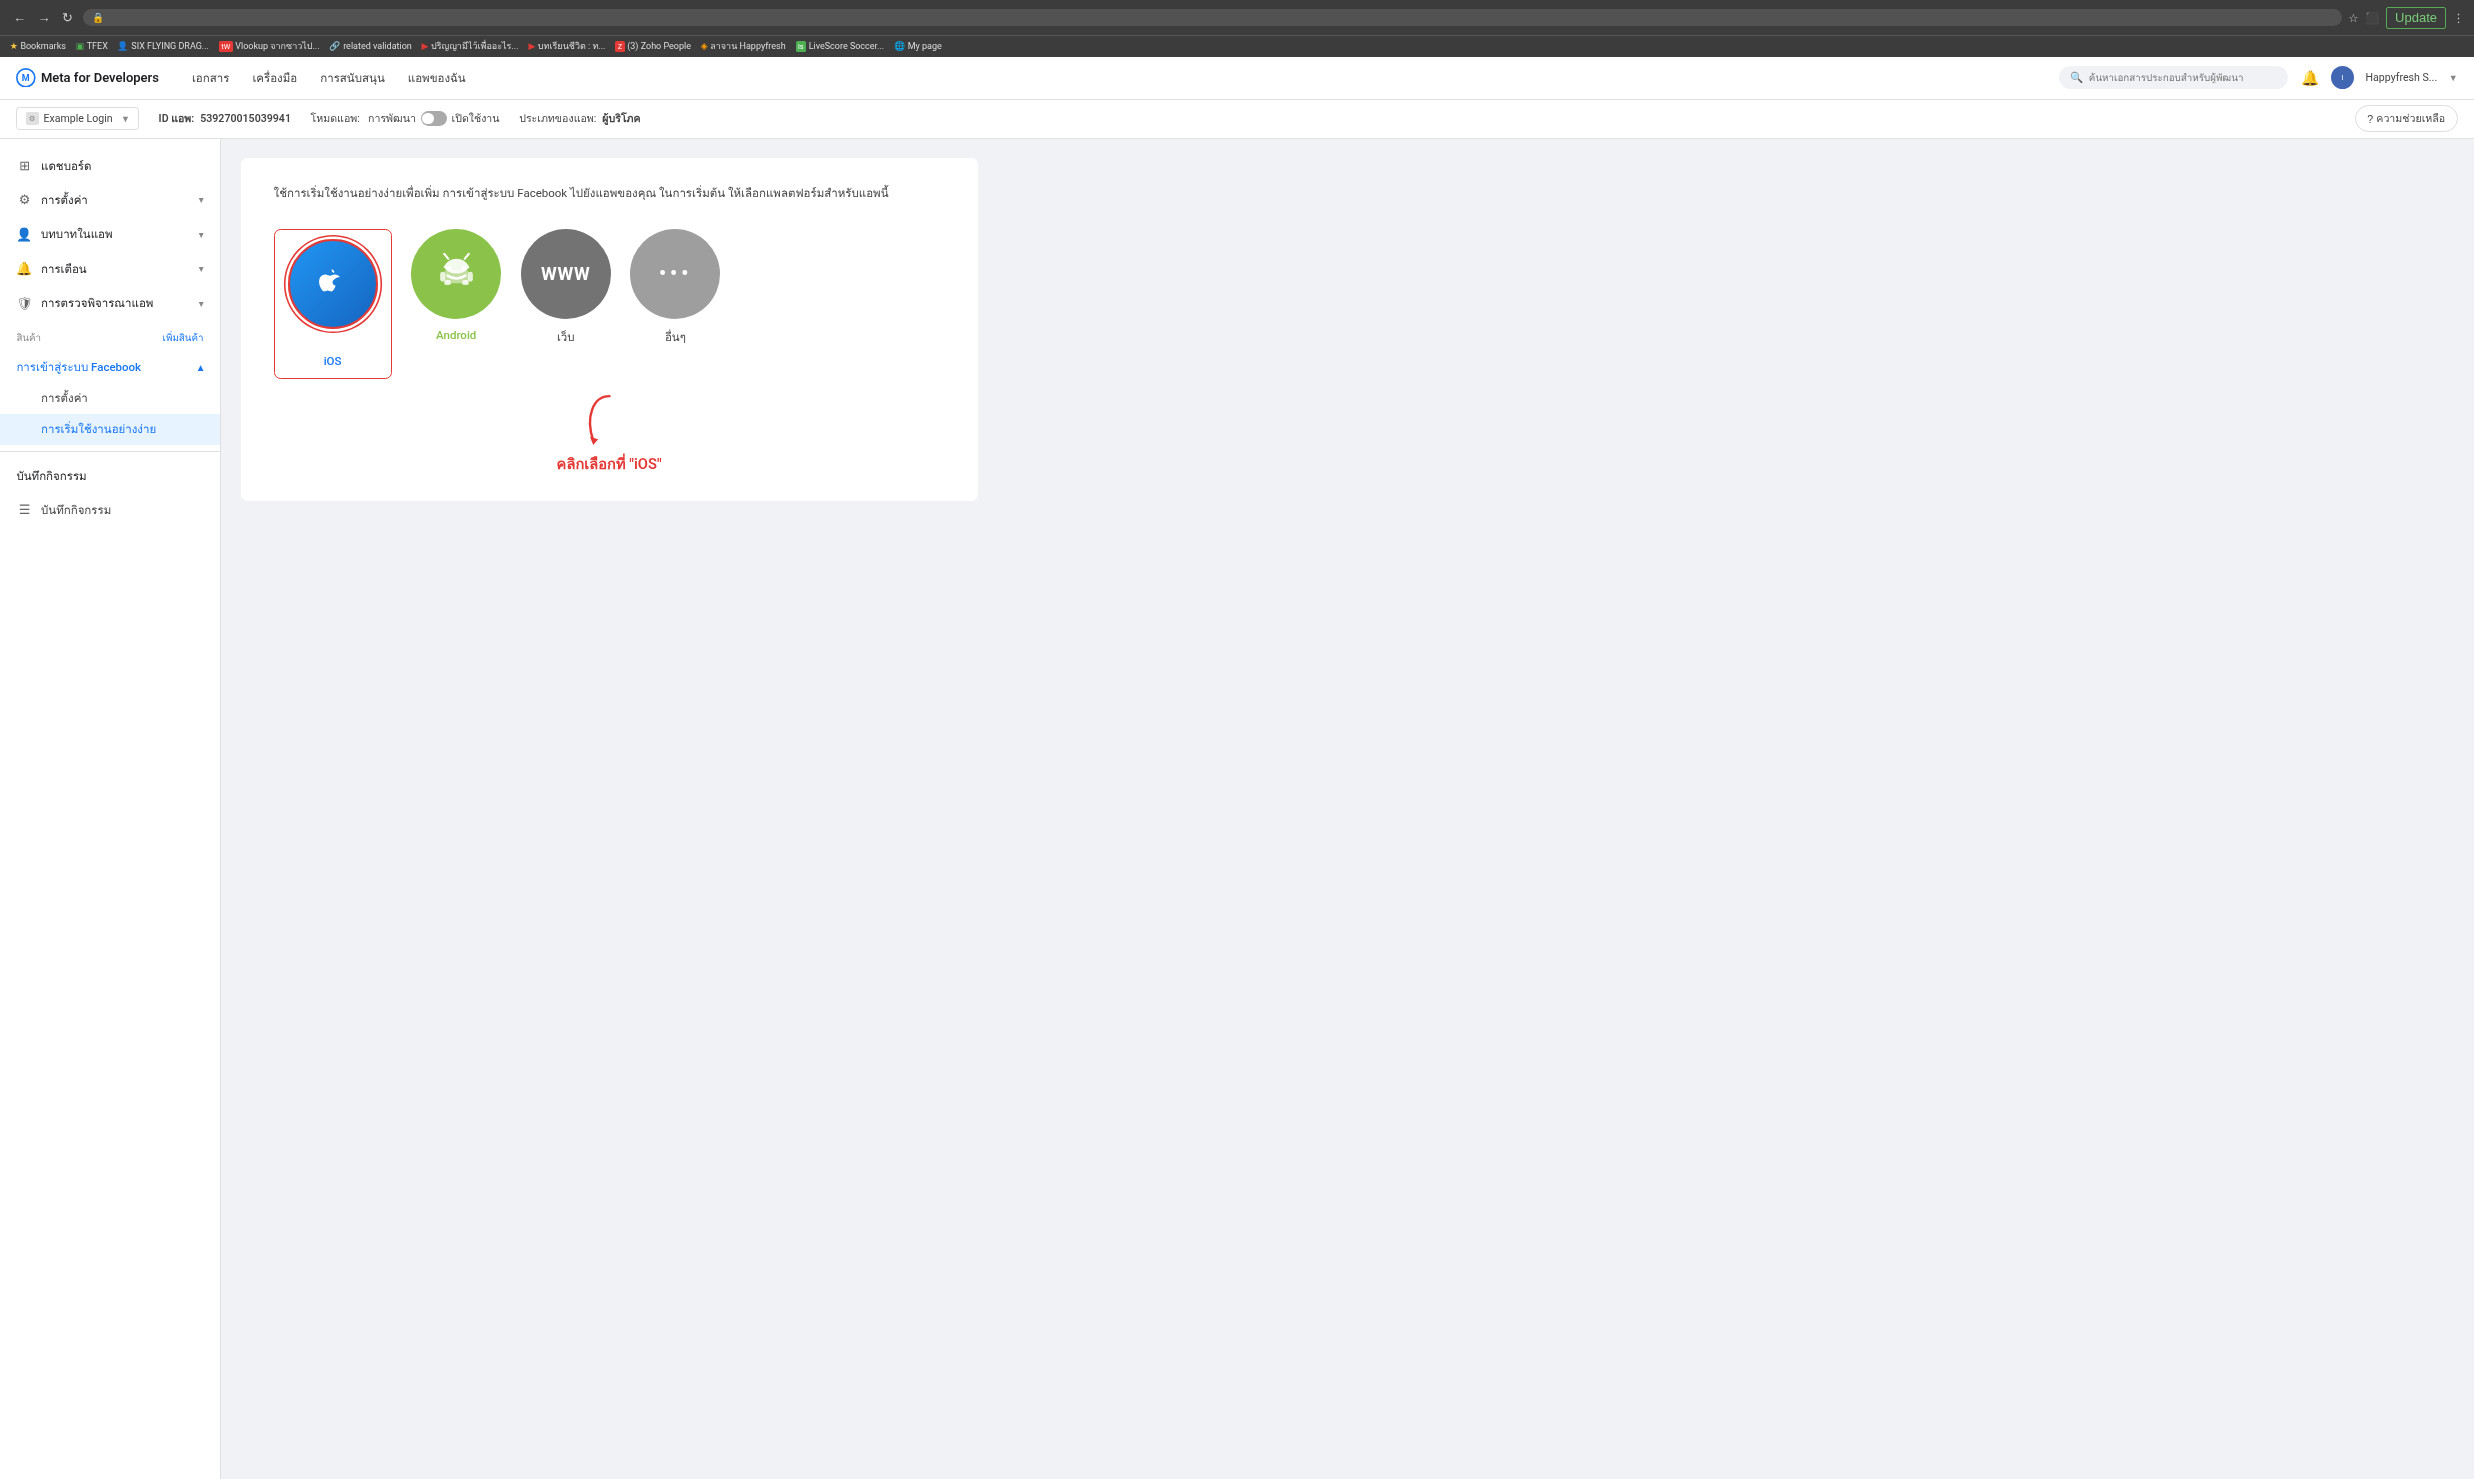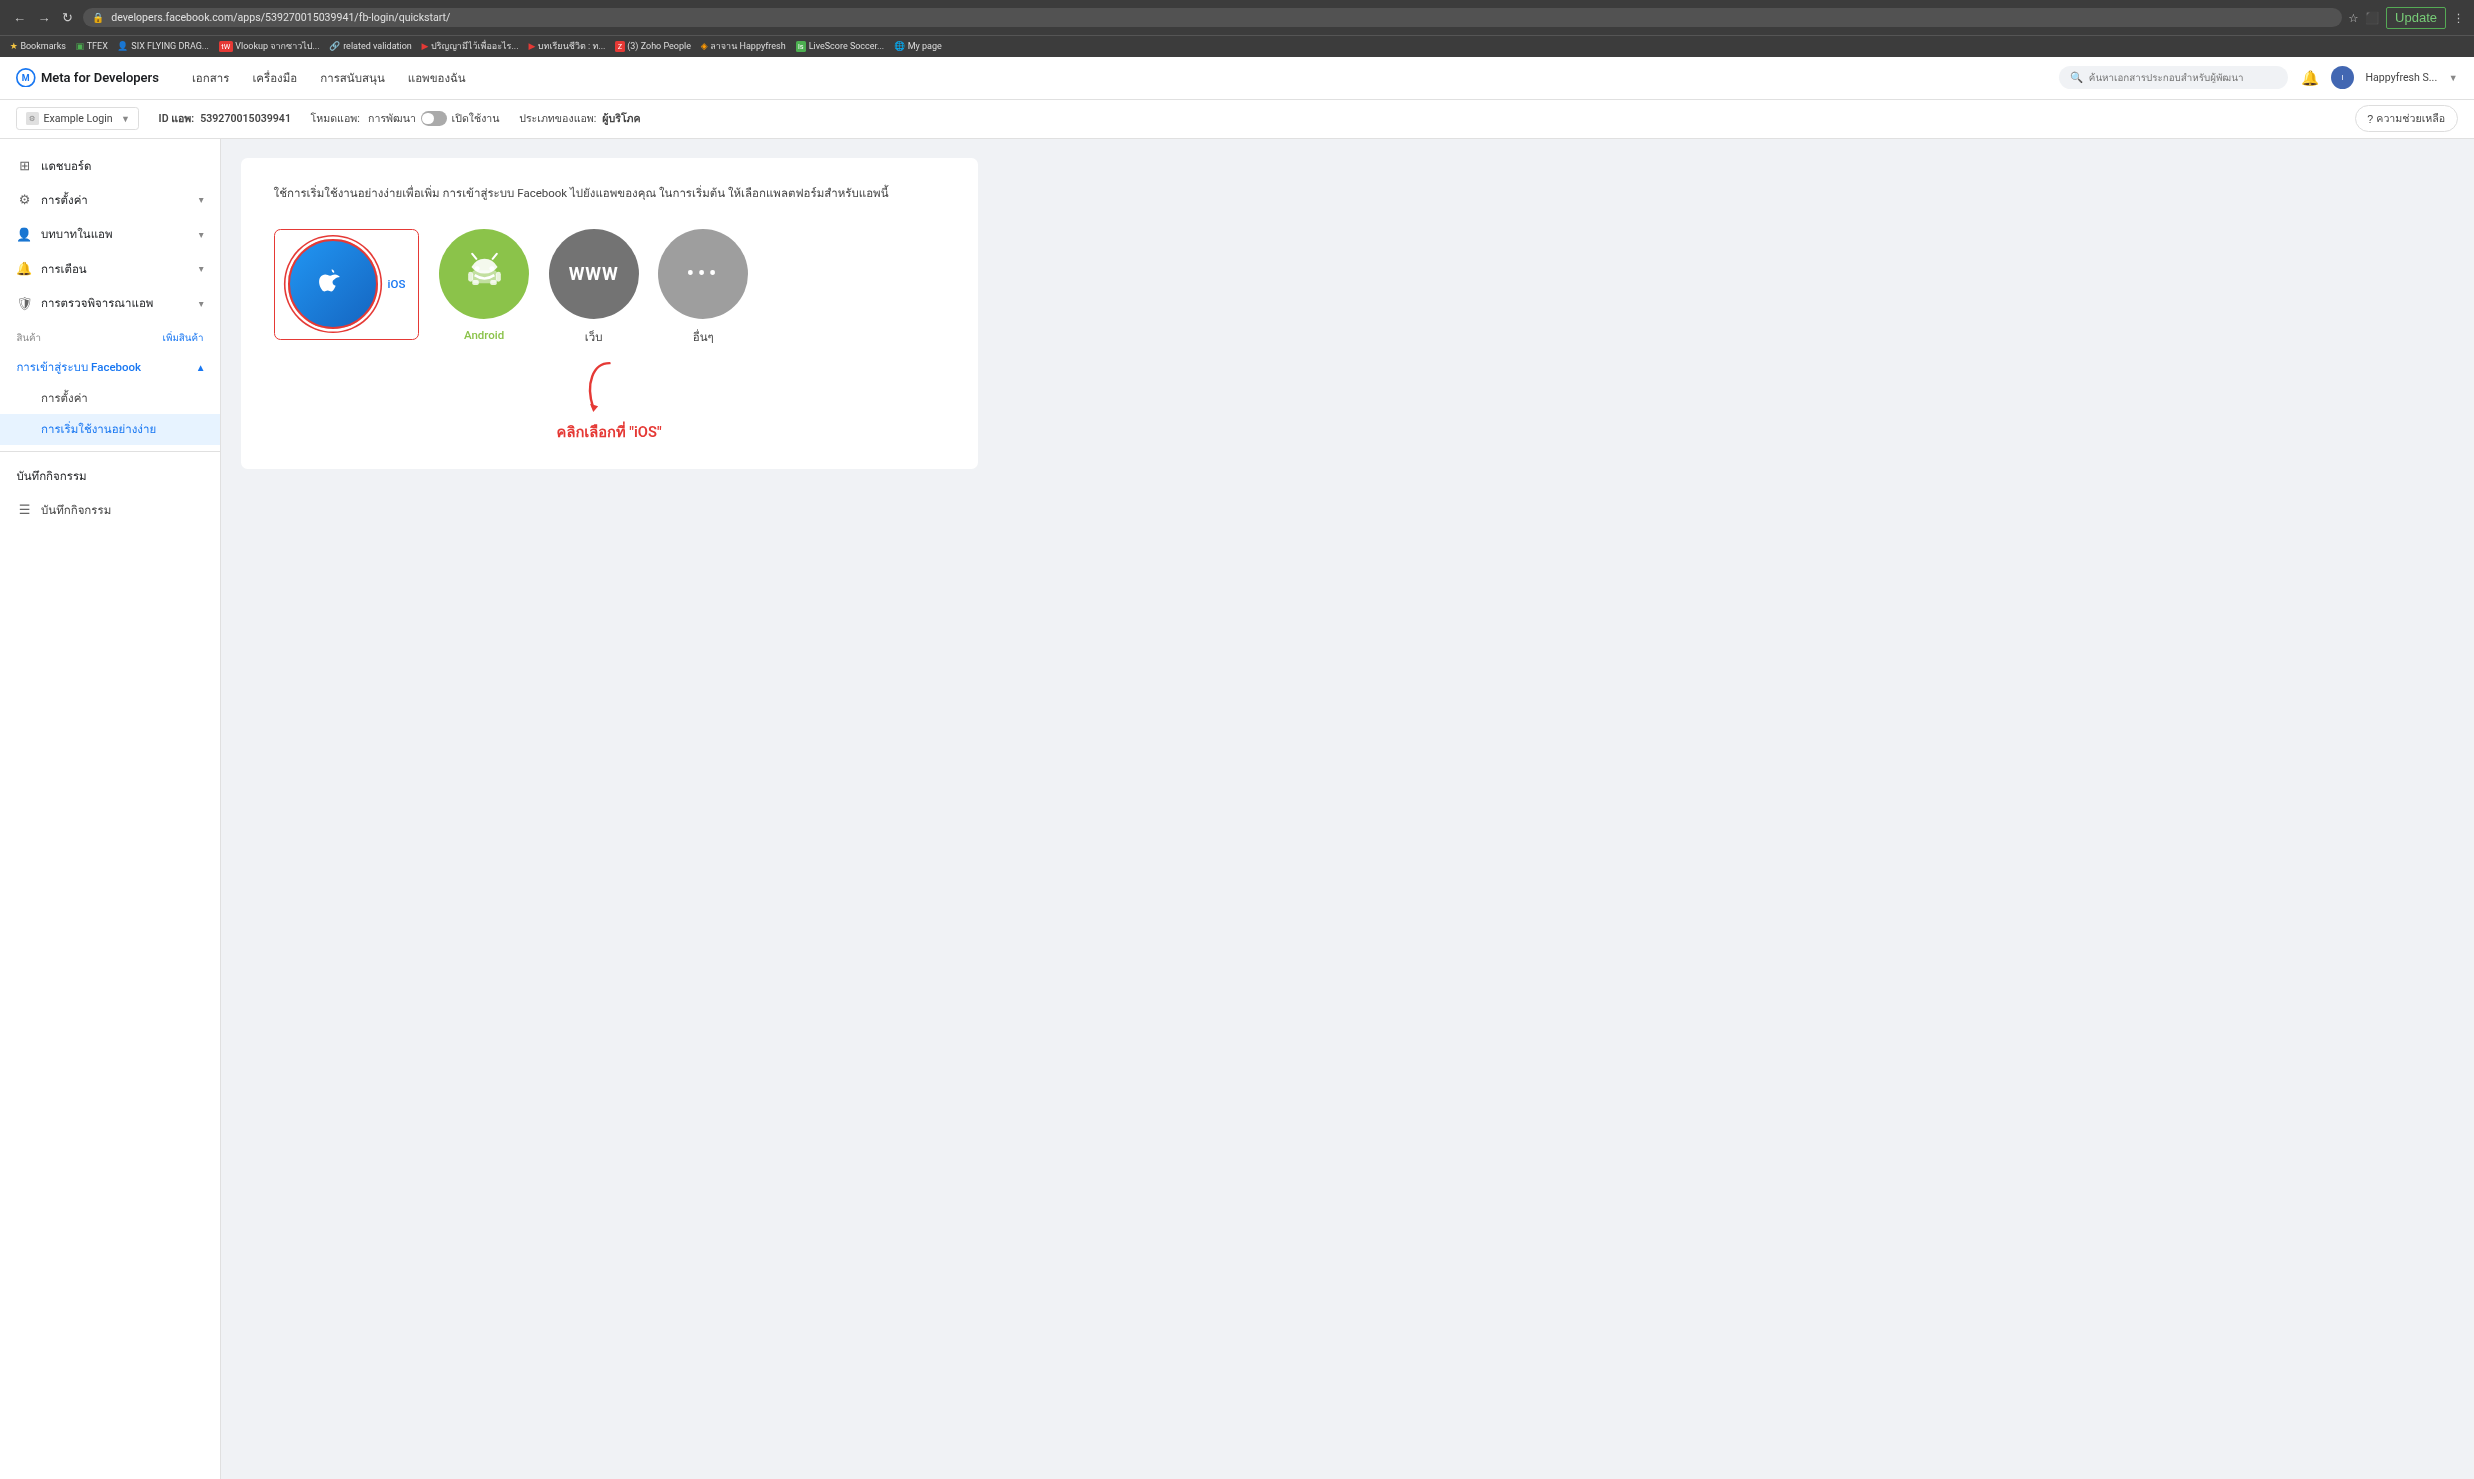--- a/index.html
+++ b/index.html
@@ -75,38 +75,37 @@
     .platform-circle.web { background: #737373; }
     .platform-circle.other { background: #9e9e9e; }
     .platform-label { font-size: 11.5px; font-weight: 500; }
     .platform-label.ios { color: #1877f2; }
     .platform-label.android { color: #8bc34a; }
     .platform-label.web { color: #444; }
     .platform-label.other { color: #444; }
     .annotation-text { color: #e53935; font-size: 14.7px; font-weight: 600; margin-top: 3.3px; }
 
     
-    .ios-card-wrapper { border: 1.6px solid #e53935; border-radius: 6.5px; padding: 9.8px 13px; display: flex; flex-direction: row; align-items: center; gap: 10px; }
+    .ios-card-wrapper { border: 1.6px solid #e53935; border-radius: 6.5px; padding: 9.8px 13px; display: flex; flex-direction: column; align-items: center; gap: 25px; }
 
     
     .www-text { color: #fff; font-size: 18px; font-weight: 700; letter-spacing: 0.8px; }
     .dots-text { color: #fff; font-size: 23px; letter-spacing: 3.3px; }
   </style>
 </head>
 <body>
 
 <div class="browser-chrome">
   <div class="browser-nav-btns">
     <button class="nav-btn">←</button>
     <button class="nav-btn">→</button>
     <button class="nav-btn">↻</button>
   </div>
   <div class="address-bar">
     <span style="color:#aaa;font-size:9.8px;">🔒</span>
-    <span class="address-bar-url">developers.facebook.com/apps/539270015039941/fb-login/quickstart/</span>
   </div>
   <div class="browser-actions">
     <span>☆</span>
     <span>⬛</span>
     <button class="update-btn">Update</button>
     <span>⋮</span>
   </div>
 </div>
 
 <div class="bookmarks-bar">

